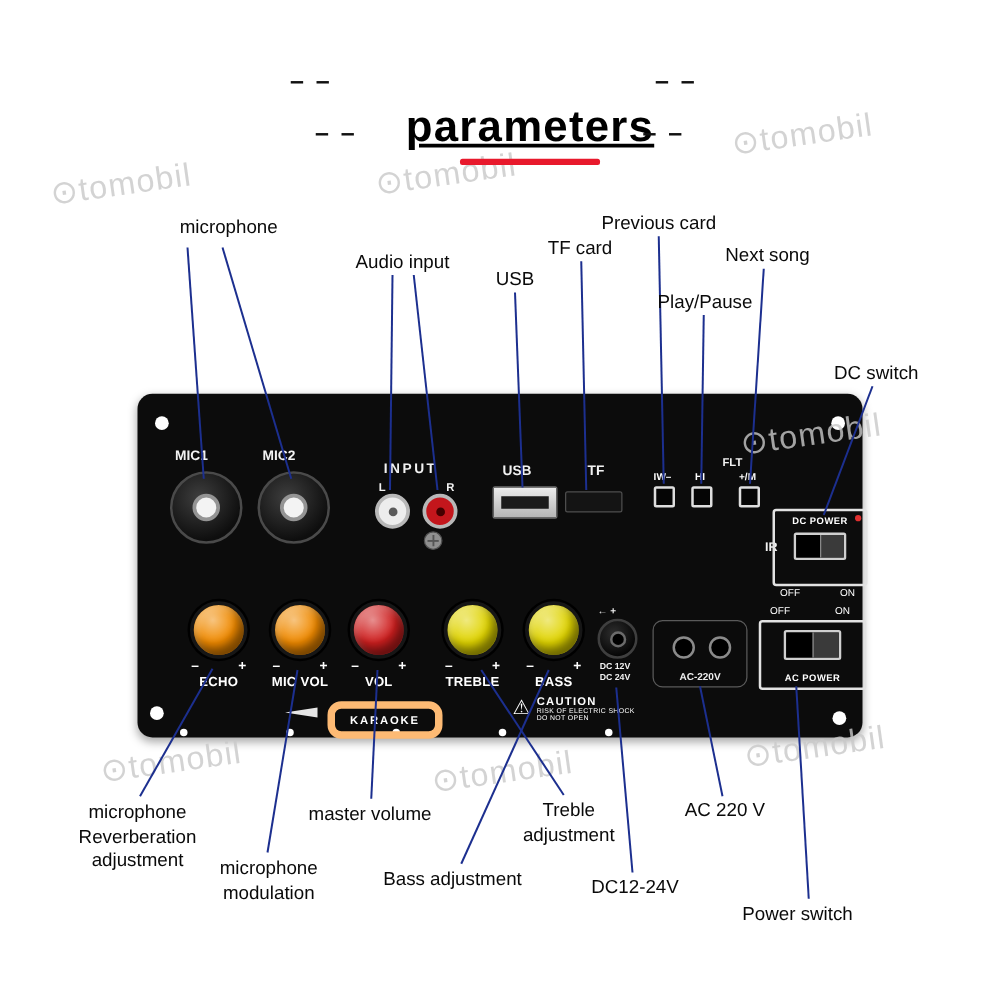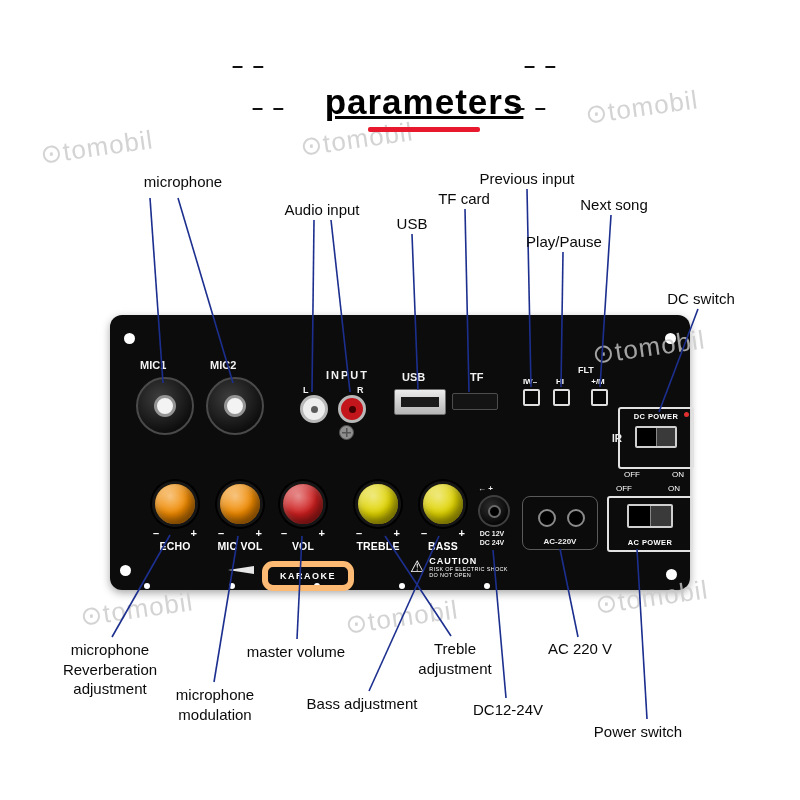--- a/index.html
+++ b/index.html
@@ -140,21 +140,21 @@
     <line class="leader" x1="451" y1="636" x2="385" y2="536" stroke="#1c2f8f"></line>
     <line class="leader" x1="506" y1="698" x2="493" y2="550" stroke="#1c2f8f"></line>
     <line class="leader" x1="578" y1="637" x2="560" y2="549" stroke="#1c2f8f"></line>
     <line class="leader" x1="647" y1="719" x2="637" y2="549" stroke="#1c2f8f"></line>
   </svg>
 
   <div class="callout" style="left:183px;top:172px">microphone</div>
   <div class="callout" style="left:322px;top:200px">Audio input</div>
   <div class="callout" style="left:412px;top:214px">USB</div>
   <div class="callout" style="left:464px;top:189px">TF card</div>
-  <div class="callout" style="left:527px;top:169px">Previous input</div>
+  <div class="callout" style="left:527px;top:169px">Previous card</div>
   <div class="callout" style="left:614px;top:195px">Next song</div>
   <div class="callout" style="left:564px;top:232px">Play/Pause</div>
   <div class="callout" style="left:701px;top:289px">DC switch</div>
   <div class="callout" style="left:110px;top:640px">microphone
 Reverberation
 adjustment</div>
   <div class="callout" style="left:215px;top:685px">microphone
 modulation</div>
   <div class="callout" style="left:296px;top:642px">master volume</div>
   <div class="callout" style="left:362px;top:694px">Bass adjustment</div>
@@ -179,21 +179,21 @@
 
     <div class="wlabel" style="left:30px;top:44px;font-size:11px">MIC1</div>
     <div class="wlabel" style="left:100px;top:44px;font-size:11px">MIC2</div>
     <div class="jack" style="left:26px;top:62px">
         <div class="jack-center"></div>
       </div>
     <div class="jack" style="left:96px;top:62px">
         <div class="jack-center"></div>
       </div>
 
-    <div class="wlabel" style="left:197px;top:54px;width:62px;text-align:right;font-size:11px;letter-spacing:2px">INPUT</div>
+    <div class="wlabel" style="left:197px;top:54px;width:62px;text-align:left;font-size:11px;letter-spacing:2px">INPUT</div>
     <div class="wlabel" style="left:193px;top:70px;font-size:9px">L</div>
     <div class="wlabel" style="left:247px;top:70px;font-size:9px">R</div>
     <div class="rca" style="left:190px;top:80px;background:#ededed">
         <div class="rca-hole"></div>
       </div>
     <div class="rca" style="left:228px;top:80px;background:#c3161c">
         <div class="rca-hole" style="background:#400"></div>
       </div>
     <div class="screw" style="left:229px;top:110px"></div>
 

